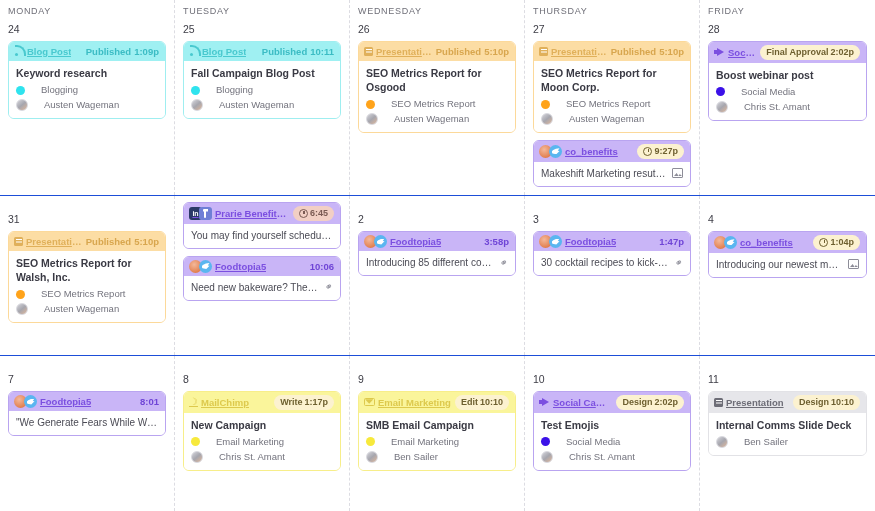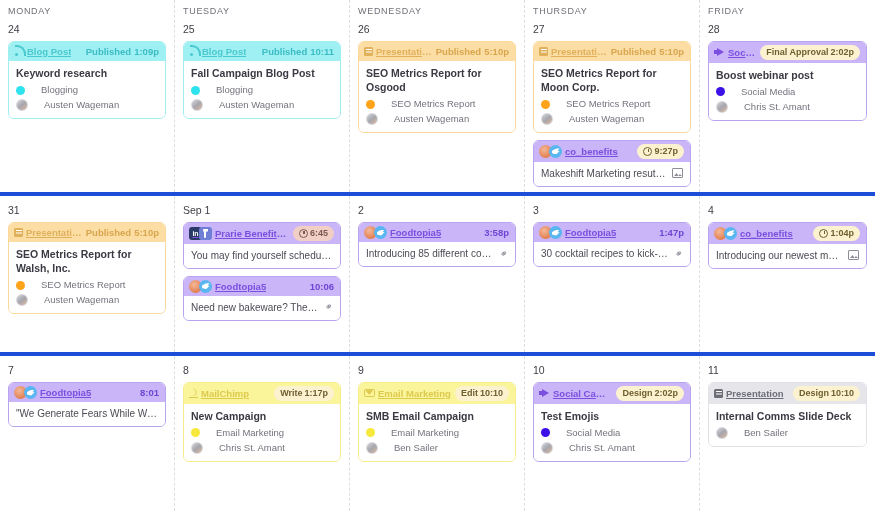--- a/index.html
+++ b/index.html
@@ -11,21 +11,21 @@
   }
   #calendar {
     width: 875px; height: 511px;
     display: flex;
     flex-direction: column;
     background: #ffffff;
   }
   .week-row {
     display: flex;
     flex: 0 0 auto;
-    border-bottom: 4px solid #1d4ed8;
+    border-bottom: 1px solid #1d4ed8;
   }
   .week-row.r0 { height: 196px; }
   .week-row.r1 { height: 160px; }
   .week-row.r2 { height: 155px; border-bottom: none; }
 
   .day-cell {
     width: 175px;
     flex: 0 0 175px;
     border-right: 1px dashed #dcdce2;
     padding: 6px 8px 0 8px;
@@ -41,21 +41,21 @@
     font-weight: 400;
     margin-bottom: 7px;
     text-transform: uppercase;
   }
   .daynum {
     font-size: 10.5px;
     color: #3d3d46;
     margin-bottom: 6px;
     line-height: 12px;
   }
-  .r1 .daynum, .r2 .daynum { margin-top: 2px; }
+  .r1 .daynum, .r2 .daynum { margin-top: 11px; }
 
   
   .card {
     border-radius: 6px;
     margin-bottom: 7px;
     overflow: hidden;
     border: 1px solid transparent;
   }
   .card-head {
     display: flex;
@@ -436,21 +436,20 @@
               <span>SEO Metrics Report</span>
             </div>
             <div class="meta-row">
               <span class="avatar t2"></span>
               <span>Austen Wageman</span>
             </div>
           </div>
         </div>
       </div>
       <div class="day-cell">
-        <div class="daynum">Sep 1</div>
         <div class="card social theme-purple">
           <div class="card-head">
             <div class="head-left">
               <span class="social-icons">
                 <span class="sicon li">in</span>
                 <span class="sicon fb"></span>
               </span>
               <span class="head-label">Prarie Benefits ...</span>
             </div>
             <div class="head-right">

